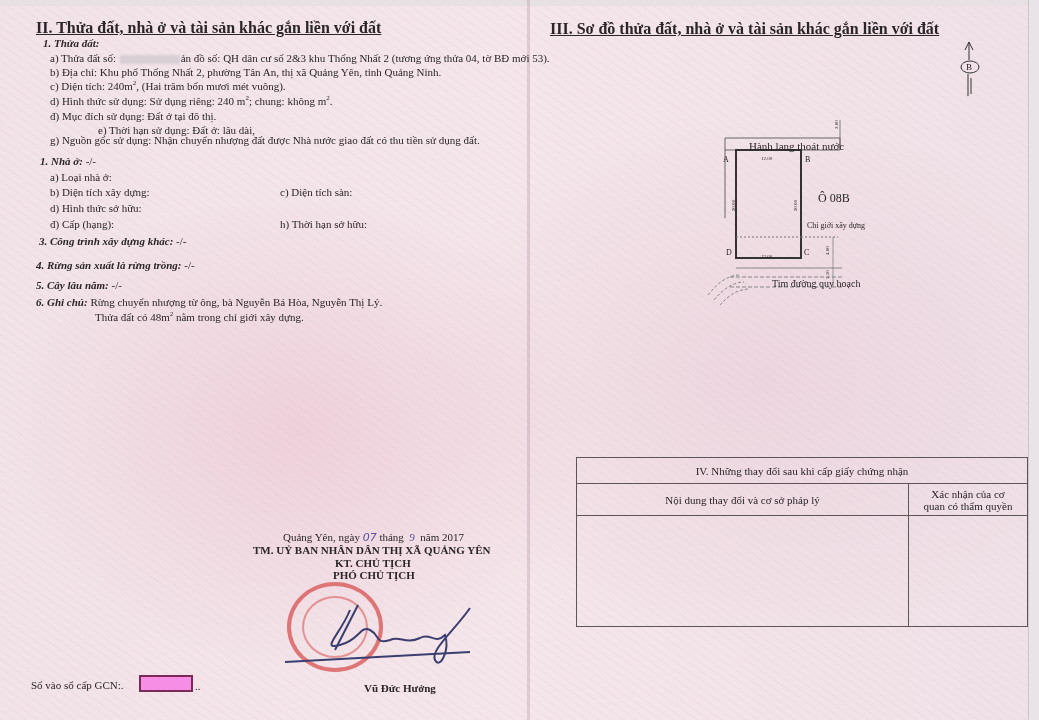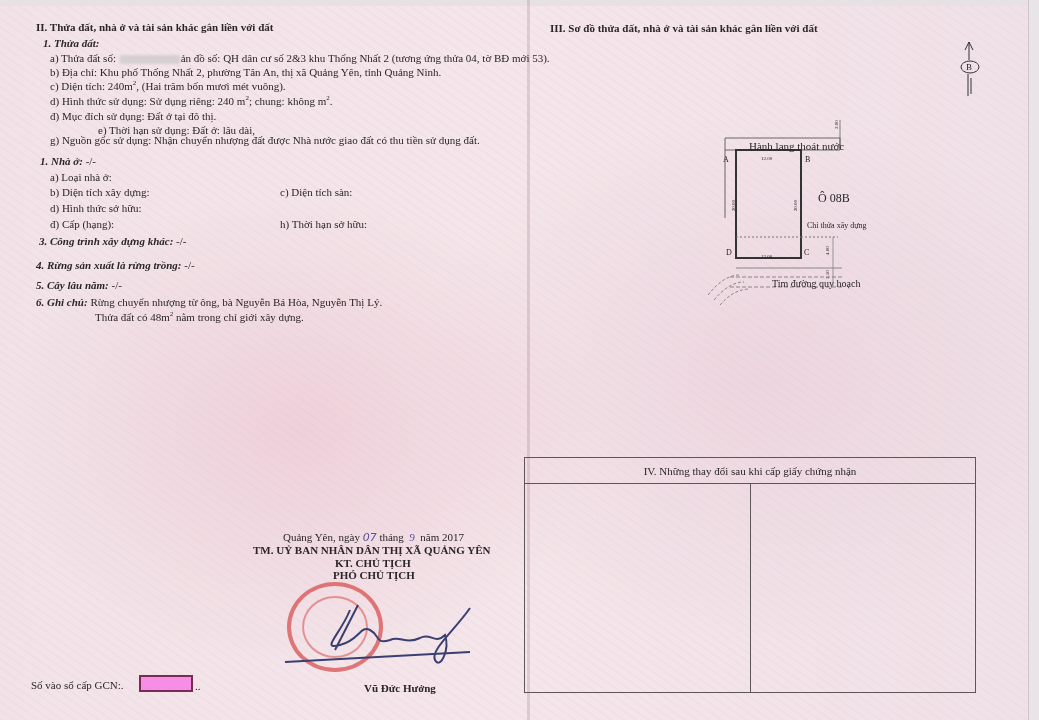--- a/index.html
+++ b/index.html
@@ -10,25 +10,25 @@
       radial-gradient(ellipse 420px 340px at 300px 430px, rgba(230,170,190,0.35), transparent 70%),
       radial-gradient(ellipse 500px 380px at 760px 380px, rgba(225,180,200,0.30), transparent 70%),
       repeating-linear-gradient(35deg, rgba(210,160,180,0.06) 0 2px, transparent 2px 7px),
       linear-gradient(90deg,#f1e3e8 0%,#f4e6ea 50%,#efe1e7 100%);}
   .fold{position:absolute;left:527px;top:0;width:3px;height:720px;background:rgba(180,150,165,0.35);}
   .rightedge{position:absolute;left:1028px;top:0;width:11px;height:720px;background:#e9e4e7;border-left:1px solid #cfc6cb;}
   .topedge{position:absolute;left:0;top:0;width:1039px;height:6px;background:#e7e1e4;}
   .t{position:absolute;white-space:nowrap;font-size:11px;line-height:13px;}
   .b{font-weight:bold;}
   .bi{font-weight:bold;font-style:italic;}
-  .h{font-size:11px;font-weight:bold;}
+  .h{font-size:16px;font-weight:bold;text-decoration:underline;}
   sup{font-size:7px;line-height:0;}
   .blur{display:inline-block;width:60px;height:9px;background:#d8cfd4;vertical-align:middle;margin:0 1px;filter:blur(1px);}
   .redact{position:absolute;left:139px;top:675px;width:54px;height:17px;background:#f78ee5;border:2px solid #7a2a55;box-sizing:border-box;}
-  table.changes{position:absolute;left:524px;top:457px;width:452px;height:236px;border-collapse:collapse;}
+  table.changes{position:absolute;left:576px;top:457px;width:452px;height:170px;border-collapse:collapse;}
   table.changes td,table.changes th{border:1px solid #5d5559;font-weight:normal;font-size:11px;text-align:center;vertical-align:middle;padding:0;}
   .seal{position:absolute;left:287px;top:582px;width:96px;height:90px;border-radius:50%;
     border:4px solid rgba(215,80,80,0.75);box-sizing:border-box;}
   .seal2{position:absolute;left:302px;top:596px;width:66px;height:62px;border-radius:50%;border:2px solid rgba(215,80,80,0.55);box-sizing:border-box;}
 </style>
 </head>
 <body>
 
 <div class="paper"></div>
 <div class="topedge"></div>
@@ -109,26 +109,30 @@
 <div class="t" style="left:805px;top:153px;font-size:8px;">B</div>
 <div class="t" style="left:726px;top:246px;font-size:8px;">D</div>
 <div class="t" style="left:804px;top:246px;font-size:8px;">C</div>
 <div class="t" style="left:761px;top:152px;font-size:5px;">12.00</div>
 <div class="t" style="left:761px;top:250px;font-size:5px;">12.00</div>
 <div class="t" style="left:728px;top:199px;font-size:5px;transform:rotate(-90deg);">20.00</div>
 <div class="t" style="left:790px;top:199px;font-size:5px;transform:rotate(-90deg);">20.00</div>
 <div class="t" style="left:823px;top:244px;font-size:5px;transform:rotate(-90deg);">4.00</div>
 <div class="t" style="left:823px;top:268px;font-size:5px;transform:rotate(-90deg);">5.50</div>
 <div class="t" style="left:818px;top:192px;font-size:12px;">Ô 08B</div>
-<div class="t" style="left:807px;top:219px;font-size:8px;">Chỉ thửa xây dựng</div>
+<div class="t" style="left:807px;top:219px;font-size:8px;">Chỉ giới xây dựng</div>
 <div class="t" style="left:772px;top:277px;font-size:10px;">Tim đường quy hoạch</div>
 
 <table class="changes">
   <tbody>
       <tr style="height:26px;">
     <th colspan="2">IV. Những thay đổi sau khi cấp giấy chứng nhận</th>
+  </tr>
+  <tr style="height:32px;">
+    <th style="width:331px;">Nội dung thay đổi và cơ sở pháp lý</th>
+    <th><span>Xác nhận của cơ</span><br><span>quan có thẩm quyền</span></th>
   </tr>
   <tr>
     <td></td>
     <td></td>
   </tr>
 </tbody>
   </table>
 
 </body></html>

